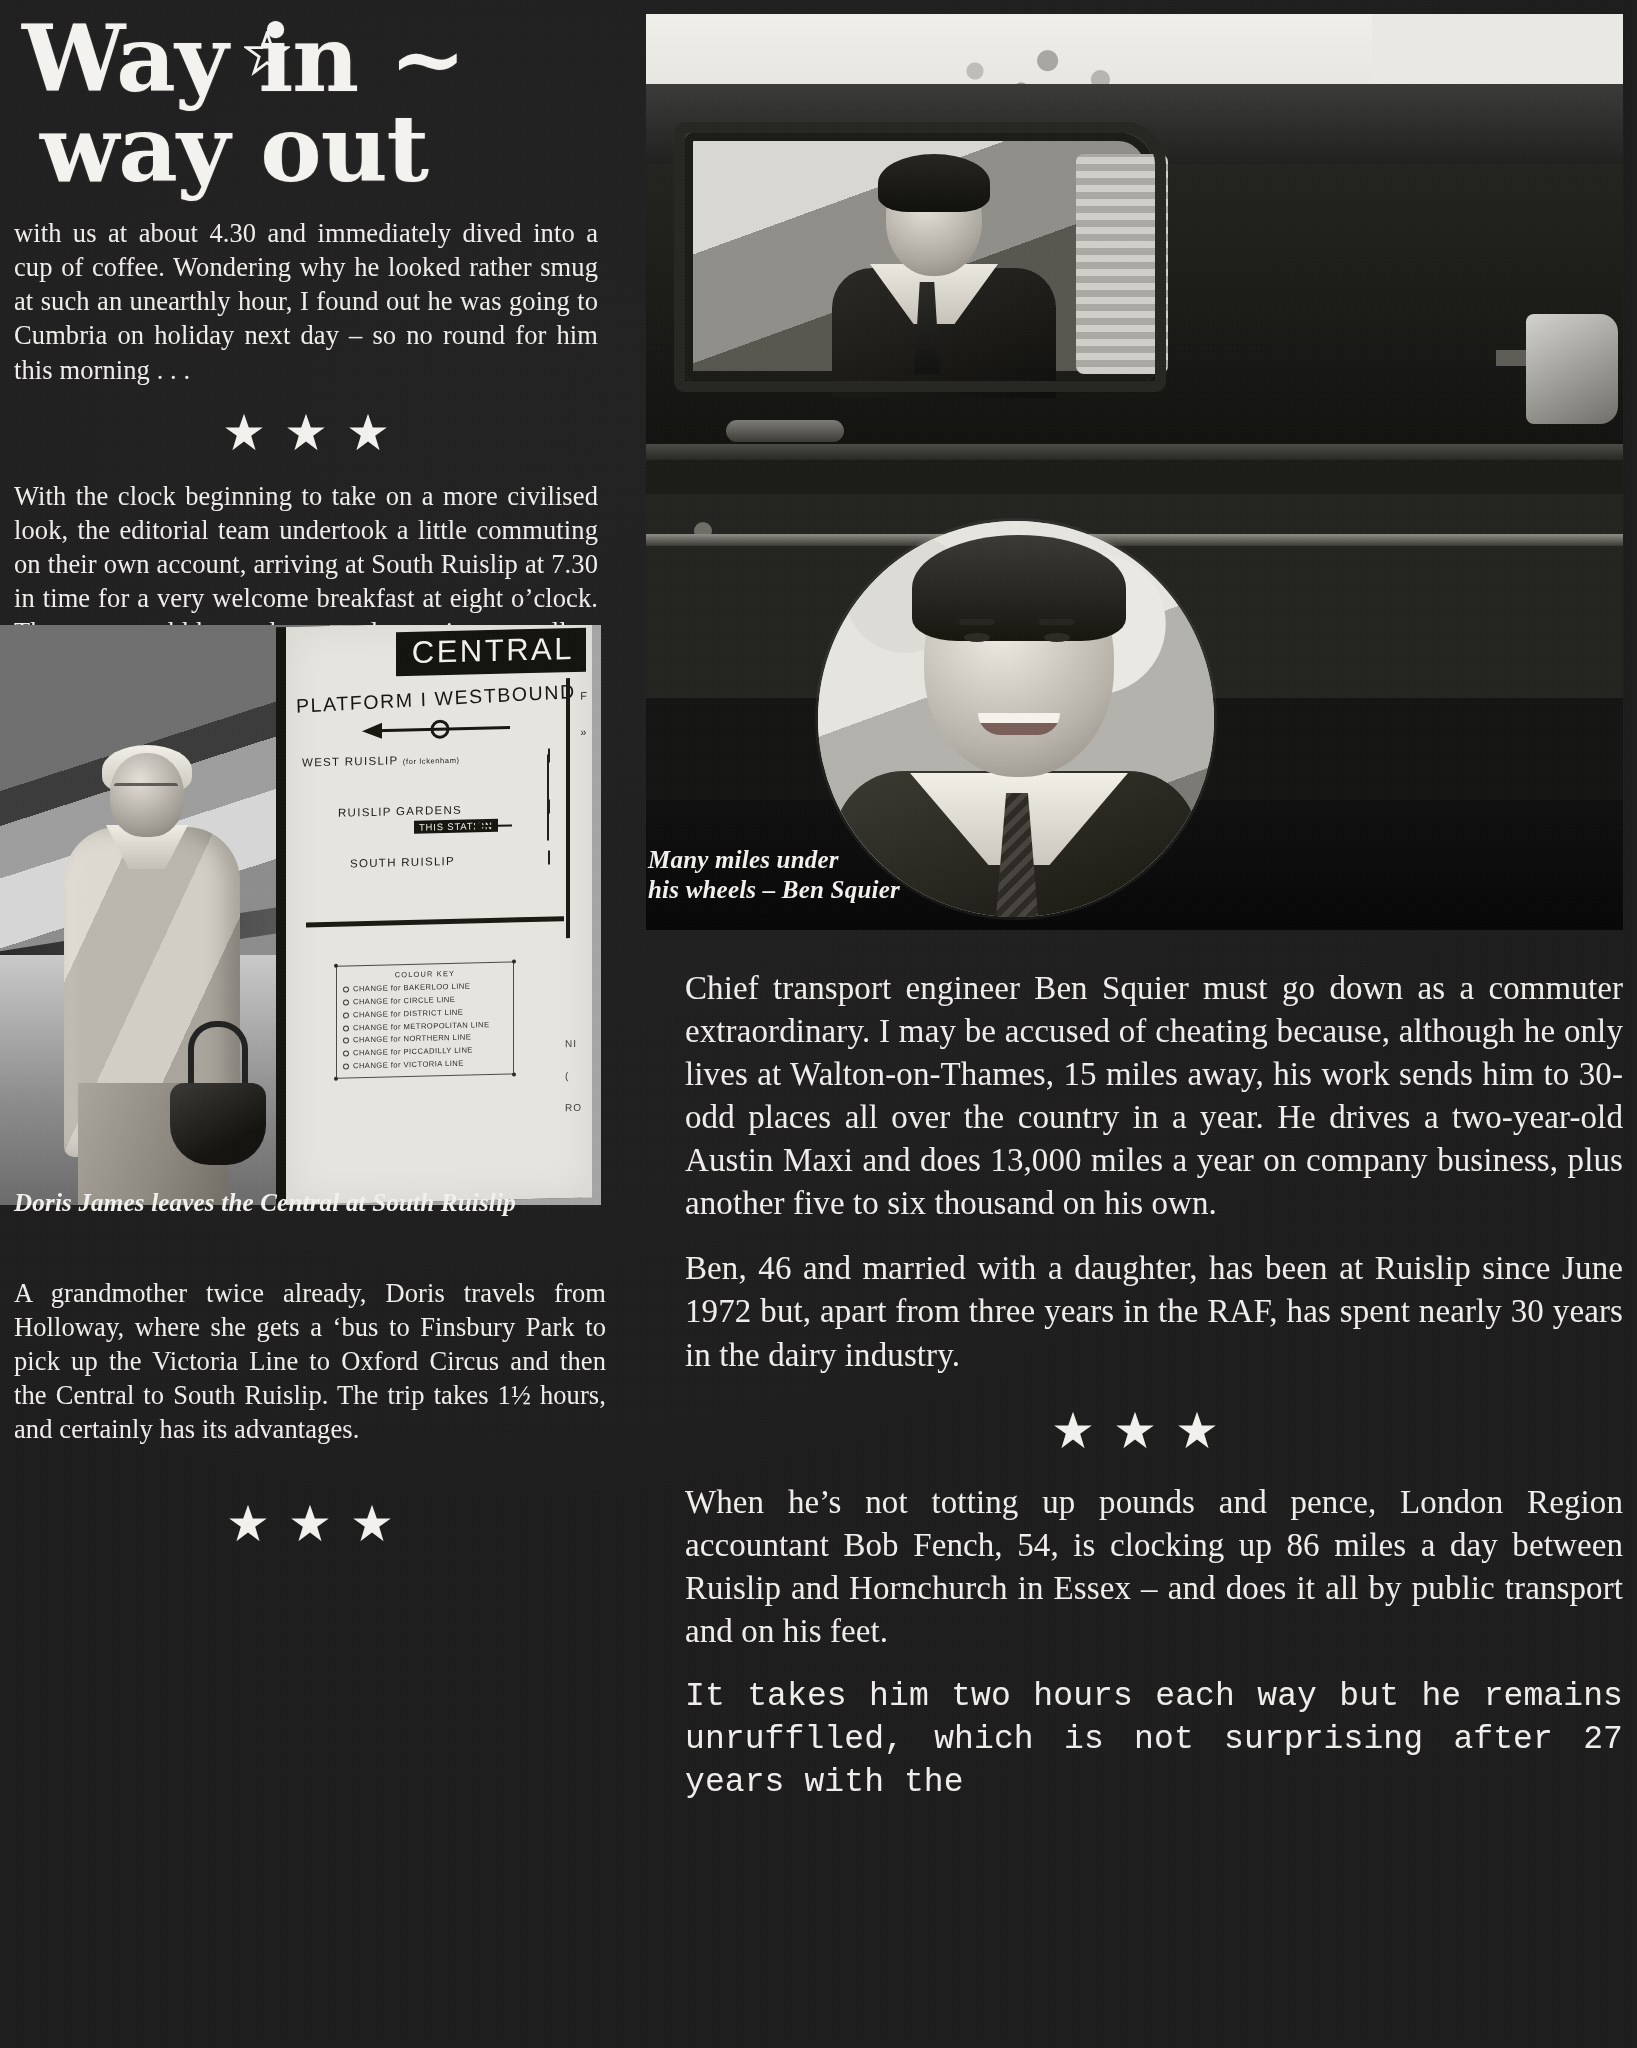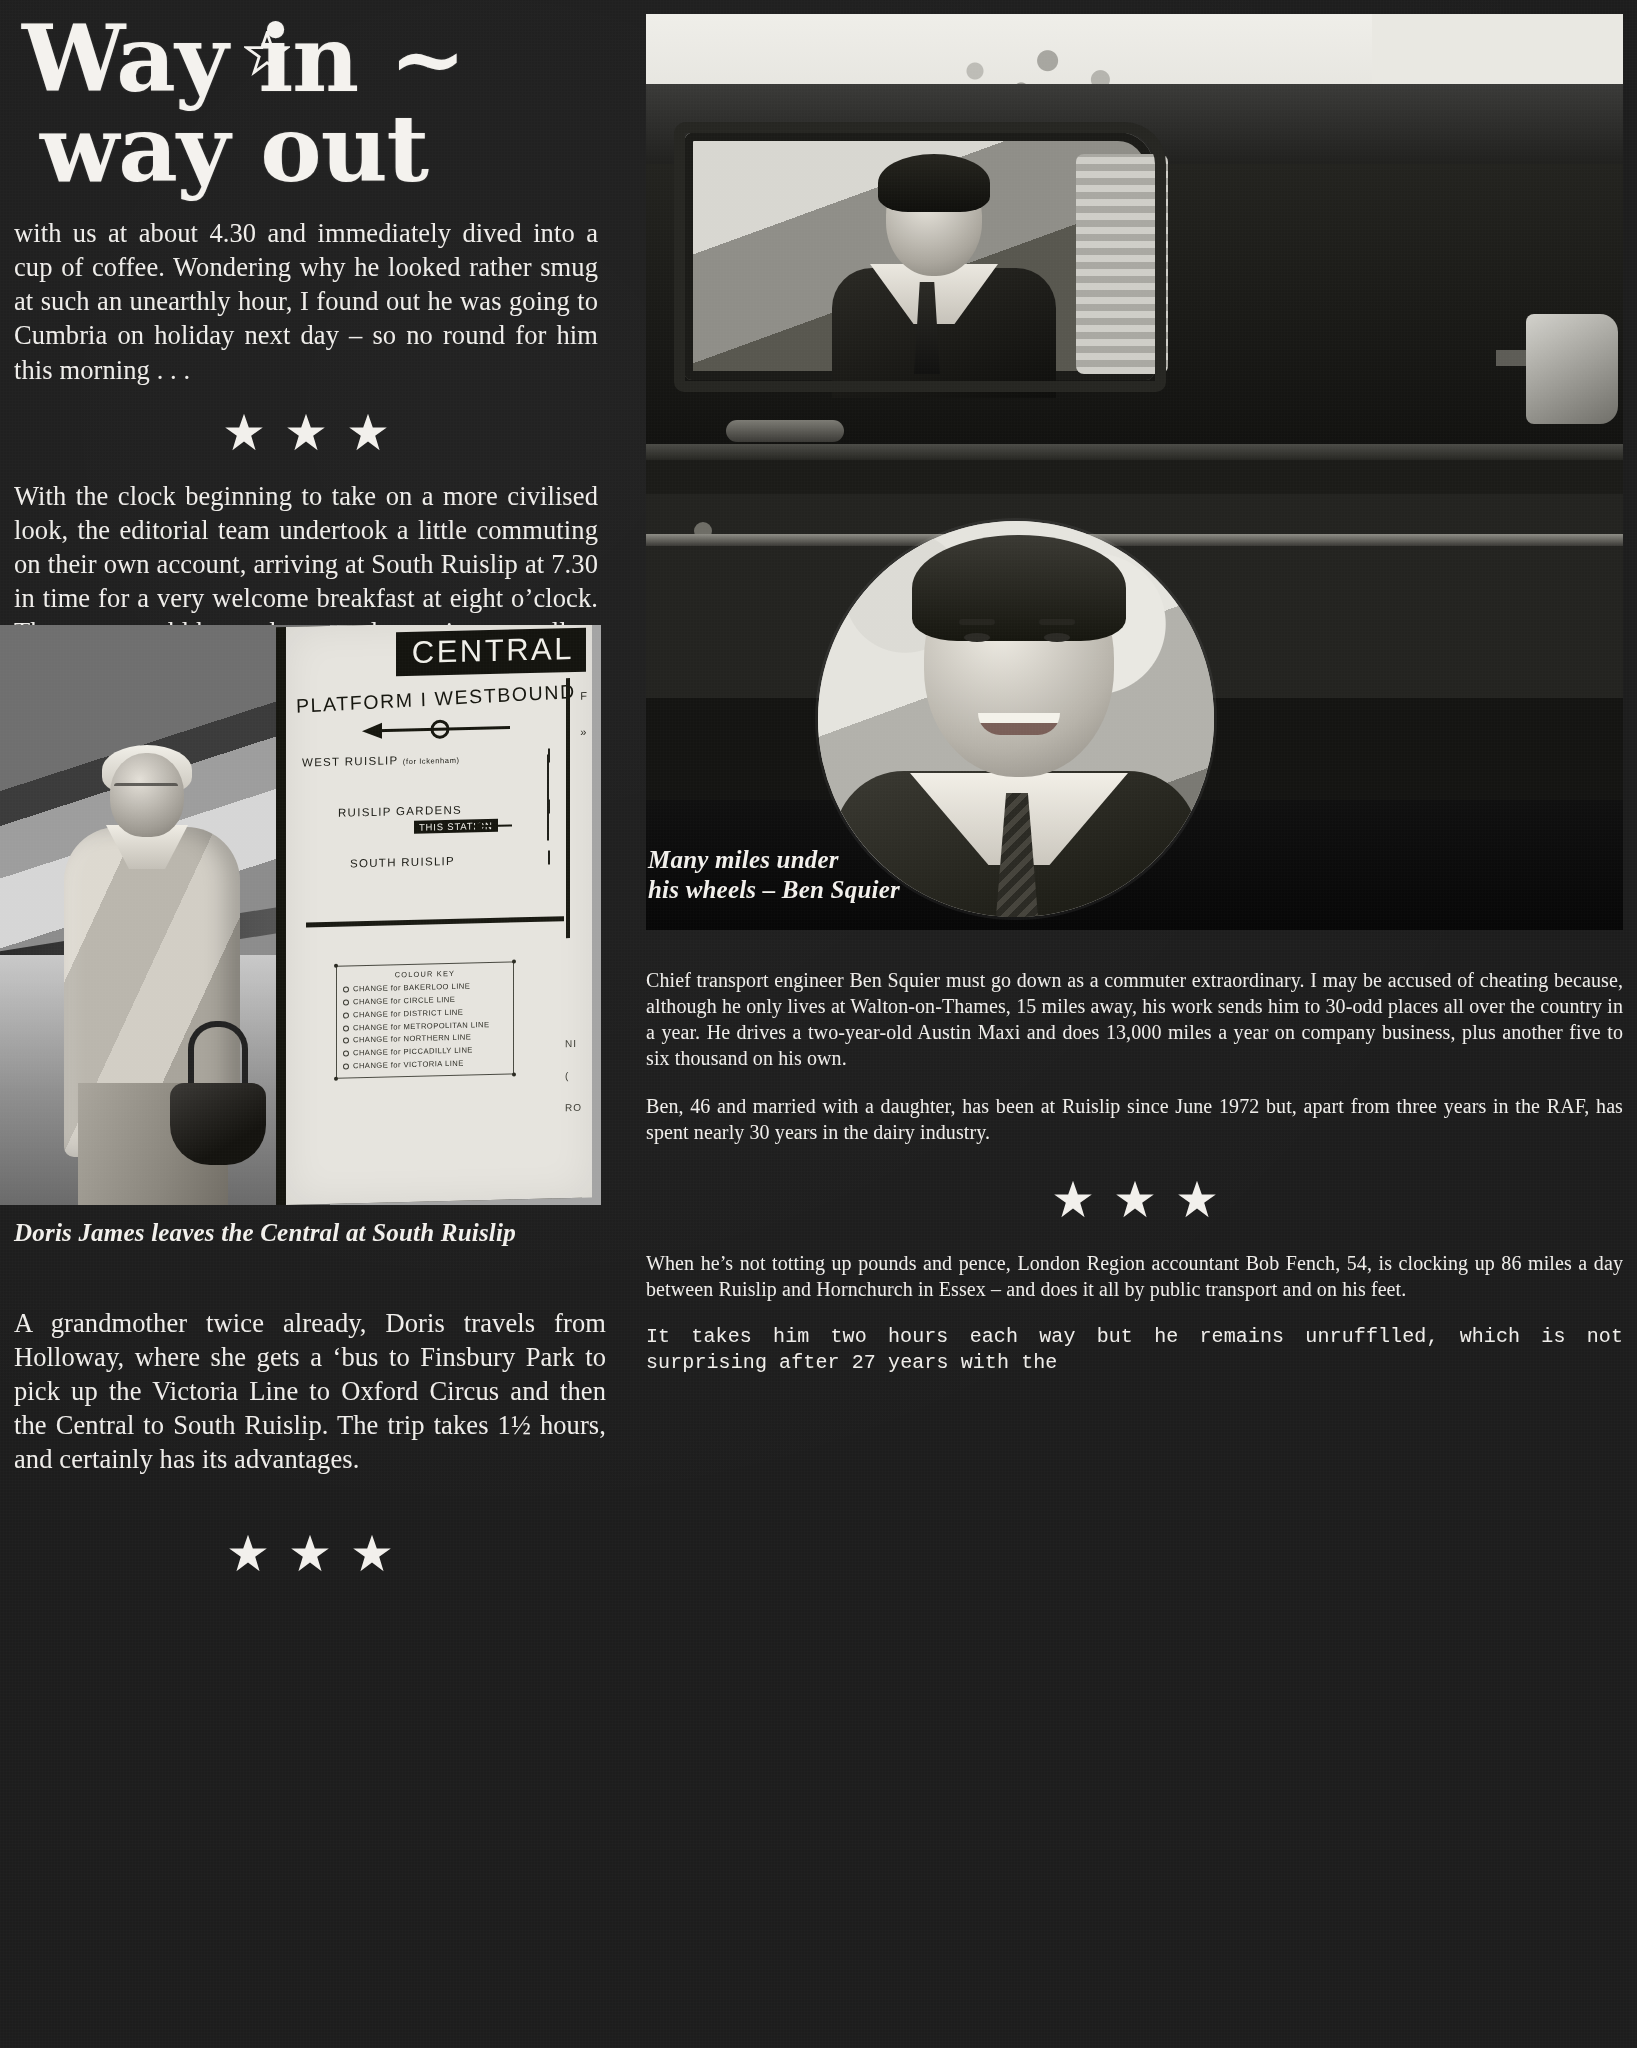--- a/index.html
+++ b/index.html
@@ -367,21 +367,21 @@
     background:linear-gradient(160deg,#3a3932,#16160f);
     border-radius:70px 70px 0 0;
   }
 
   .cap-car{
     position:absolute;left:2px;top:845px;width:330px;
   }
 
   
   .rc-body{position:absolute;left:0;top:967px;width:977px;}
-  .rc-body p.body{font-size:20px;line-height:1.305;}
+  .rc-body p.body{font-size:33px;line-height:1.305;margin-left:39px;}
   .stars-right{margin:34px 0 30px 0;justify-content:center;}
 </style>
 </head>
 <body>
 
 <div class="page">
 
   <div class="col-left">
 
     <h1 class="headline">
@@ -502,21 +502,21 @@
         <div class="sign-side-letters2">
           <div>NI</div>
           <div>(</div>
           <div>RO</div>
         </div>
 
       </div>
     </div>
   </div>
 
-  <div style="position:absolute;left:14px;top:1218px;width:592px;">
+  <div style="position:absolute;left:14px;top:1188px;width:592px;">
     <div class="caption">Doris James leaves the Central at South Ruislip</div>
 
     <div style="margin-top:58px;">
       <p class="body">A grandmother twice already, Doris travels from Holloway, where she gets a ‘bus to Finsbury Park to pick up the Victoria Line to Oxford Circus and then the Central to South Ruislip. The trip takes 1½ hours, and certainly has its advantages.</p>
     </div>
 
     <div class="stars" style="margin-top:58px;">
       <span class="star">
         <svg viewBox="0 0 100 100" width="40" height="40">
             <polygon points="50,2 62,36 97,36 68,57 79,93 50,71 21,93 32,57 3,36 38,36" fill="#f2f0ec"></polygon>

